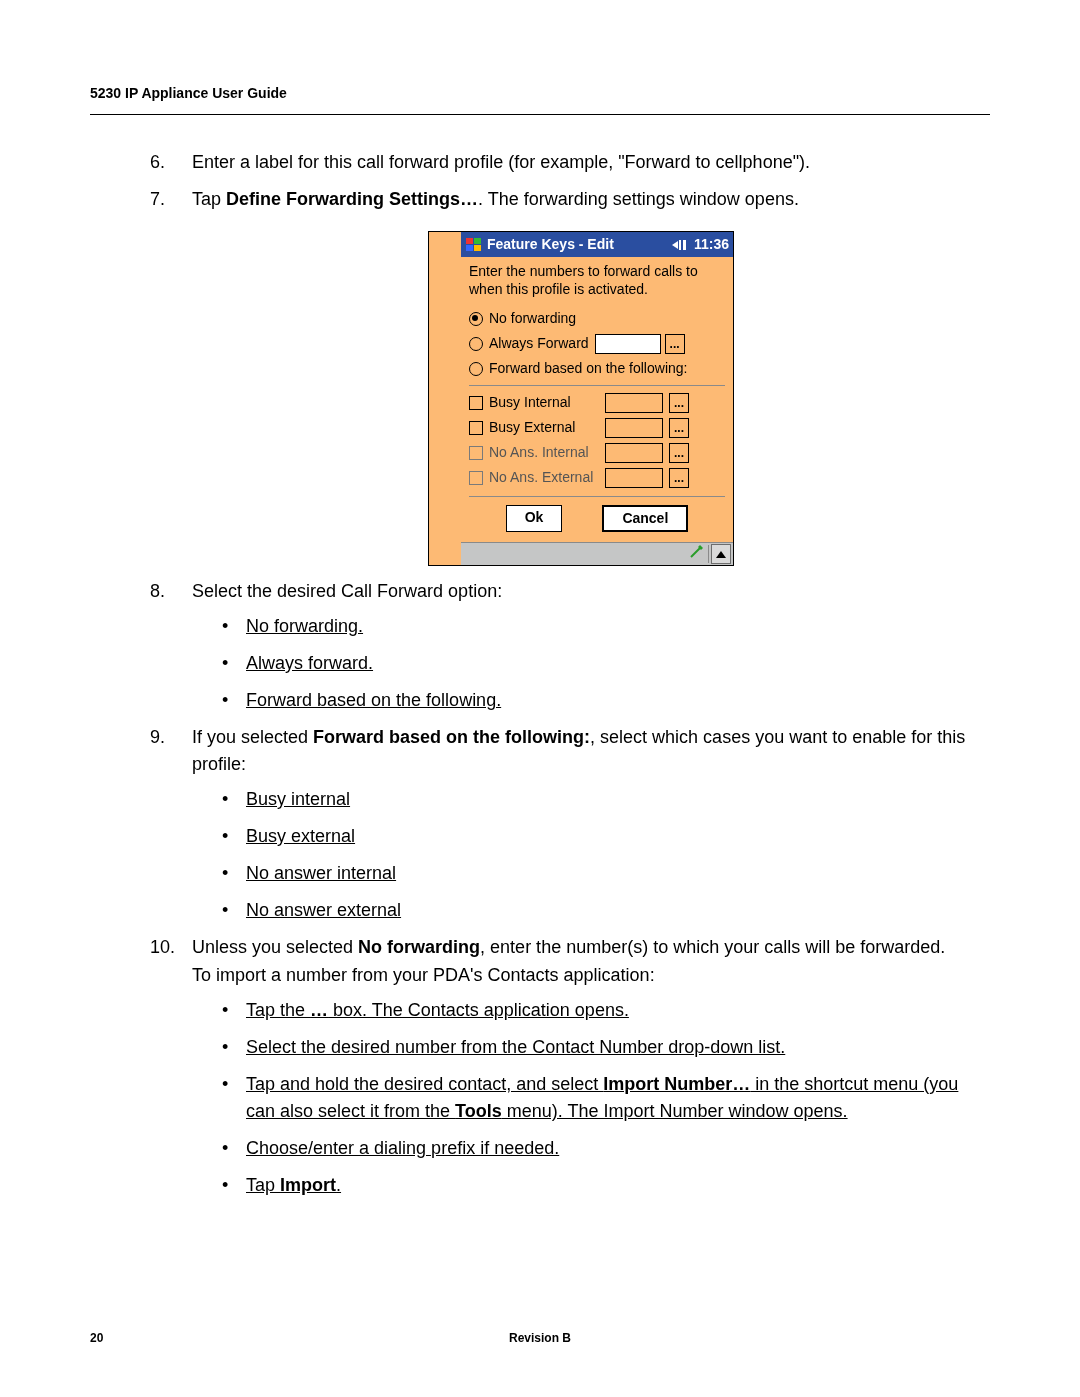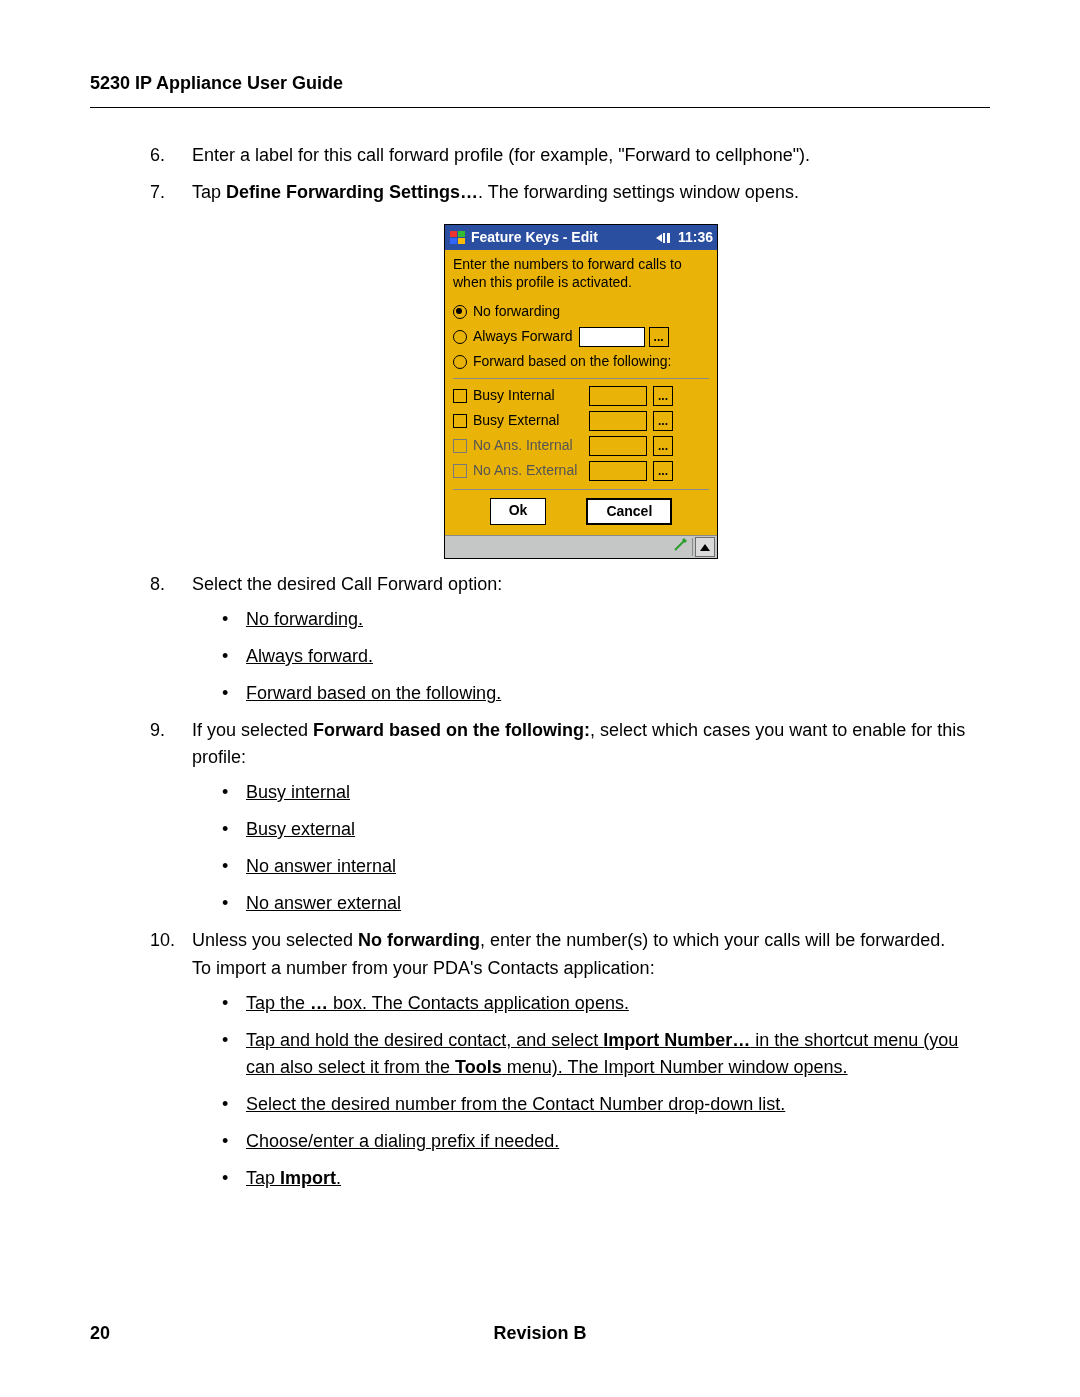--- a/index.html
+++ b/index.html
@@ -13,24 +13,25 @@
     width: 1080px;
     height: 1397px;
     position: relative;
     box-sizing: border-box;
     padding: 70px 90px 50px 90px;
     font-size: 18px;
     line-height: 1.5;
   }
   .running-head {
     font-weight: bold;
-    font-size: 18px;
+    font-size: 14px;
     border-bottom: 1.5px solid #000;
     padding-bottom: 10px;
     margin-bottom: 34px;
+    margin-top: 13px;
   }
   .content {
     margin-left: 60px; 
     margin-right: 20px;
   }
   ol.steps {
     list-style: none;
     padding: 0;
     margin: 0;
   }
@@ -73,32 +74,33 @@
   }
   .footer {
     position: absolute;
     bottom: 50px;
     left: 90px;
     right: 90px;
     display: flex;
     justify-content: space-between;
     align-items: flex-end;
     font-weight: bold;
-    font-size: 18px;
+    font-size: 12px;
   }
 
   
   .pda {
     display: inline-block;
     width: 272px;
     border: 1px solid #000;
     font-family: Tahoma, Arial, sans-serif;
     font-size: 14px;
     text-align: left;
-    background: #eab308;
+    background: #fdba74;
+    padding-left: 32px;
   }
   .pda-titlebar {
     background: #2a4ea0;
     color: #fff;
     display: flex;
     align-items: center;
     padding: 2px 4px;
     font-weight: bold;
     gap: 4px;
   }
@@ -329,24 +331,24 @@
       </li>
 
       <li>
         <span class="num">10.</span>
         <span>Unless you selected </span><span class="bold">No forwarding</span><span>, enter the number(s) to which your calls will be forwarded.</span>
         <div class="para">To import a number from your PDA's Contacts application:</div>
         <ul class="bullets">
           <li>
             <span>Tap the </span><span class="bold">…</span><span> box. The Contacts application opens.</span>
           </li>
+          <li>Select the desired number from the Contact Number drop-down list.</li>
           <li>
             <span>Tap and hold the desired contact, and select </span><span class="bold">Import Number…</span><span> in the shortcut menu (you can also select it from the </span><span class="bold">Tools</span><span> menu). The Import Number window opens.</span>
           </li>
-          <li>Select the desired number from the Contact Number drop-down list.</li>
           <li>Choose/enter a dialing prefix if needed.</li>
           <li>
             <span>Tap </span><span class="bold">Import</span><span>.</span>
           </li>
         </ul>
       </li>
 
     </ol>
   </div>
 

